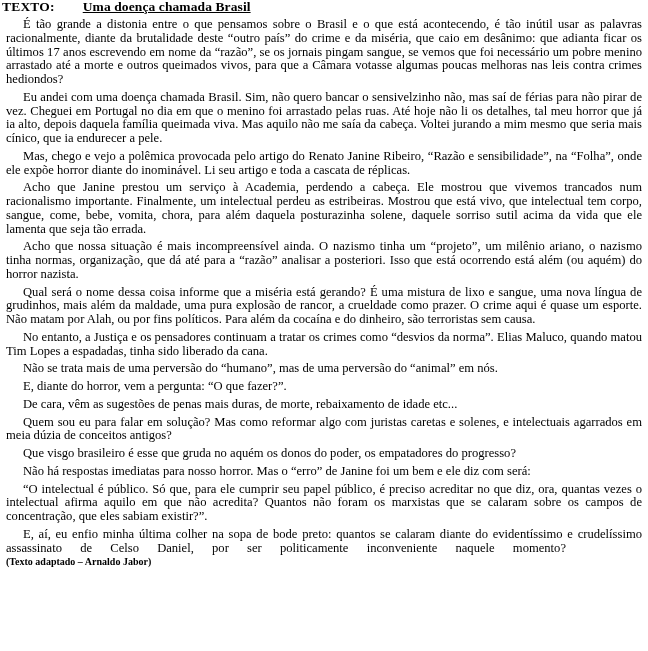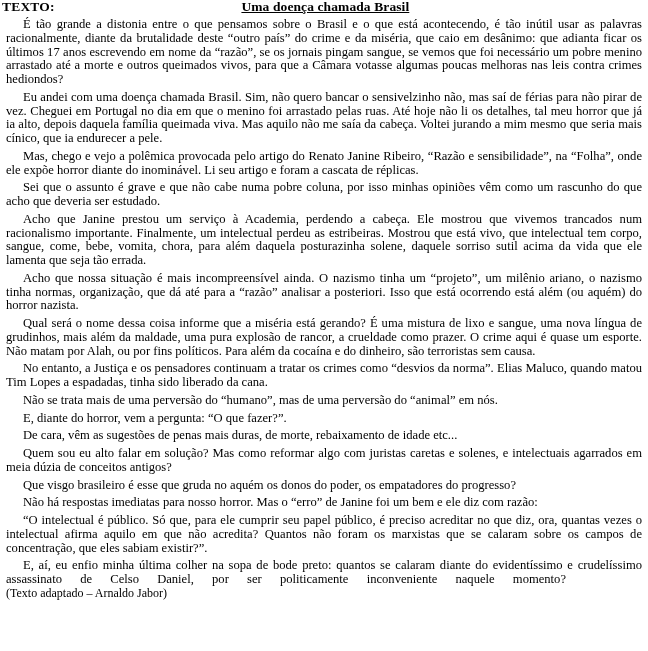--- a/index.html
+++ b/index.html
@@ -30,21 +30,21 @@
     padding: 0;
     gap: 28px;
   }
   .texto-label {
     font-weight: bold;
     white-space: nowrap;
     letter-spacing: 0.2px;
   }
   .title-wrap {
     flex: 1;
-    text-align: center;
+    text-align: left;
     padding-right: 78px;
   }
   .doc-title {
     font-weight: bold;
     text-decoration: underline;
     font-size: 13.5px;
     letter-spacing: 0.1px;
   }
   .body-text {
     font-size: 12.6px;
@@ -58,22 +58,22 @@
     margin: 4px;
     padding: 0;
     text-indent: 17px;
     text-align: justify;
     text-justify: inter-word;
   }
   .body-text p:last-child {
     text-align: justify;
   }
   .attrib {
-    font-weight: normal;
-    font-size: 12px;
+    font-weight: bold;
+    font-size: 10px;
     white-space: nowrap;
   }
   .attrib-spacer {
     display: inline-block;
     width: 76px;
   }
   .last-para {
     text-indent: 17px;
   }
 </style>
@@ -85,29 +85,28 @@
   <div class="header-row">
     <span class="texto-label">TEXTO:</span>
     <span class="title-wrap">
       <span class="doc-title">Uma doença chamada Brasil</span>
     </span>
   </div>
 
   <div class="body-text">
     <p>É tão grande a distonia entre o que pensamos sobre o Brasil e o que está acontecendo, é tão inútil usar as palavras racionalmente, diante da brutalidade deste “outro país” do crime e da miséria, que caio em desânimo: que adianta ficar os últimos 17 anos escrevendo em nome da “razão”, se os jornais pingam sangue, se vemos que foi necessário um pobre menino arrastado até a morte e outros queimados vivos, para que a Câmara votasse algumas poucas melhoras nas leis contra crimes hediondos?</p>
     <p>Eu andei com uma doença chamada Brasil. Sim, não quero bancar o sensivelzinho não, mas saí de férias para não pirar de vez. Cheguei em Portugal no dia em que o menino foi arrastado pelas ruas. Até hoje não li os detalhes, tal meu horror que já ia alto, depois daquela família queimada viva. Mas aquilo não me saía da cabeça. Voltei jurando a mim mesmo que seria mais cínico, que ia endurecer a pele.</p>
-    <p>Mas, chego e vejo a polêmica provocada pelo artigo do Renato Janine Ribeiro, “Razão e sensibilidade”, na “Folha”, onde ele expõe horror diante do inominável. Li seu artigo e foram a cascata de réplicas.</p>
-    <p>Sei que o assunto é grave e que não cabe numa pobre coluna, por isso minhas opiniões vêm como um rascunho do que acho que deveria ser estudado.</p>
+    <p>Mas, chego e vejo a polêmica provocada pelo artigo do Renato Janine Ribeiro, “Razão e sensibilidade”, na “Folha”, onde ele expõe horror diante do inominável. Li seu artigo e toda a cascata de réplicas.</p>
     <p>Acho que Janine prestou um serviço à Academia, perdendo a cabeça. Ele mostrou que vivemos trancados num racionalismo importante. Finalmente, um intelectual perdeu as estribeiras. Mostrou que está vivo, que intelectual tem corpo, sangue, come, bebe, vomita, chora, para além daquela posturazinha solene, daquele sorriso sutil acima da vida que ele lamenta que seja tão errada.</p>
     <p>Acho que nossa situação é mais incompreensível ainda. O nazismo tinha um “projeto”, um milênio ariano, o nazismo tinha normas, organização, que dá até para a “razão” analisar a posteriori. Isso que está ocorrendo está além (ou aquém) do horror nazista.</p>
     <p>Qual será o nome dessa coisa informe que a miséria está gerando? É uma mistura de lixo e sangue, uma nova língua de grudinhos, mais além da maldade, uma pura explosão de rancor, a crueldade como prazer. O crime aqui é quase um esporte. Não matam por Alah, ou por fins políticos. Para além da cocaína e do dinheiro, são terroristas sem causa.</p>
     <p>No entanto, a Justiça e os pensadores continuam a tratar os crimes como “desvios da norma”. Elias Maluco, quando matou Tim Lopes a espadadas, tinha sido liberado da cana.</p>
     <p>Não se trata mais de uma perversão do “humano”, mas de uma perversão do “animal” em nós.</p>
     <p>E, diante do horror, vem a pergunta: “O que fazer?”.</p>
     <p>De cara, vêm as sugestões de penas mais duras, de morte, rebaixamento de idade etc...</p>
-    <p>Quem sou eu alto falar em solução? Mas como reformar algo com juristas caretas e solenes, e intelectuais agarrados em meia dúzia de conceitos antigos?</p>
+    <p>Quem sou eu para falar em solução? Mas como reformar algo com juristas caretas e solenes, e intelectuais agarrados em meia dúzia de conceitos antigos?</p>
     <p>Que visgo brasileiro é esse que gruda no aquém os donos do poder, os empatadores do progresso?</p>
-    <p>Não há respostas imediatas para nosso horror. Mas o “erro” de Janine foi um bem e ele diz com razão:</p>
+    <p>Não há respostas imediatas para nosso horror. Mas o “erro” de Janine foi um bem e ele diz com será:</p>
     <p>“O intelectual é público. Só que, para ele cumprir seu papel público, é preciso acreditar no que diz, ora, quantas vezes o intelectual afirma aquilo em que não acredita? Quantos não foram os marxistas que se calaram sobre os campos de concentração, que eles sabiam existir?”.</p>
     <p class="last-para"><span>E, aí, eu enfio minha última colher na sopa de bode preto: quantos se calaram diante do evidentíssimo e crudelíssimo assassinato de Celso Daniel, por ser politicamente inconveniente naquele momento?</span><span class="attrib-spacer"></span><span class="attrib">(Texto adaptado – Arnaldo Jabor)</span></p>
   </div>
 
 </div>
 
 </body></html>

